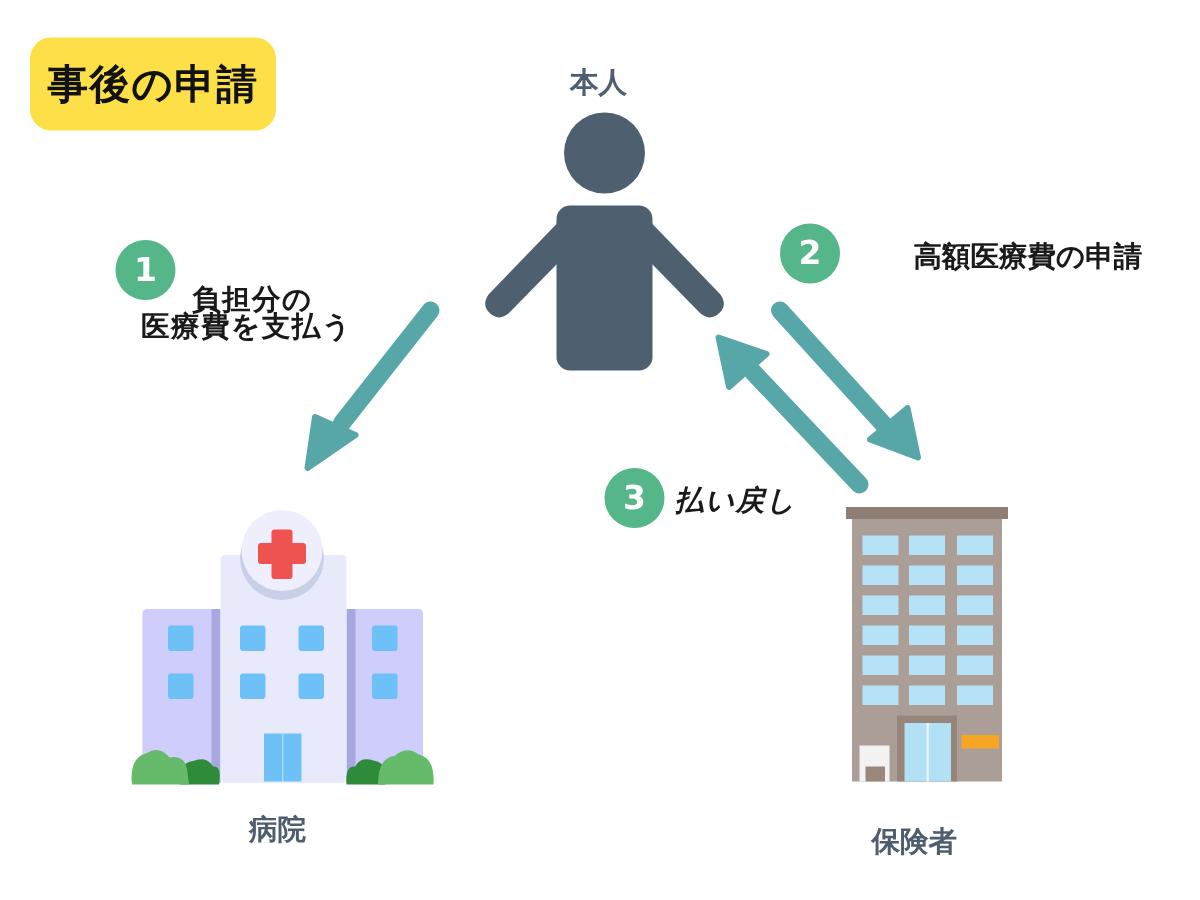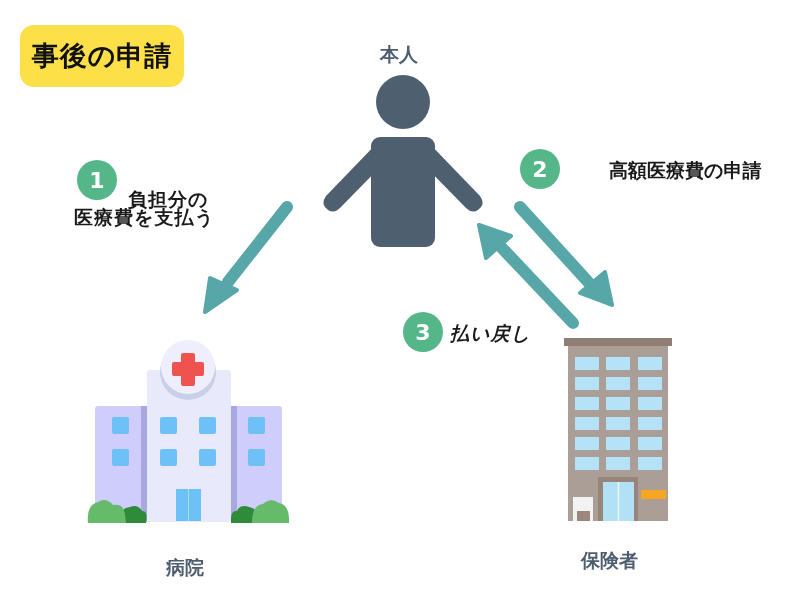--- a/index.html
+++ b/index.html
@@ -102,24 +102,24 @@
     <rect x="573" y="497" width="20" height="24" fill="#f2f2f2"></rect>
     <rect x="577" y="511" width="13" height="10" fill="#9a887e"></rect>
   </g>
 </svg>
 
 <div class="title-badge">
   <span class="title-text">事後の申請</span>
 </div>
 
 <div class="label" style="left:380px; top:42px;">本人</div>
-<div class="label" style="left:166px; top:540px;margin-top:15px;">病院</div>
+<div class="label" style="left:166px; top:540px;">病院</div>
 <div class="label" style="left:581px; top:548px;">保険者</div>
 
 <div class="badge" style="left:77px; top:160px;">1</div>
 <div class="step-text" style="left:128px; top:170px;margin-top:17px;">負担分の</div>
-<div class="step-text" style="left:74px; top:205px;">医療費を支払う</div>
+<div class="step-text" style="left:94px; top:205px;">医療費を支払う</div>
 
 <div class="badge" style="left:520px; top:149px;">2</div>
 <div class="step-text" style="left:596px; top:158px; letter-spacing:0;margin-left:13px;">高額医療費の申請</div>
 
 <div class="badge" style="left:403px; top:312px;">3</div>
 <div class="step-text" style="left:450px; top:321px;font-style:italic;">払い戻し</div>
 
 </body></html>

